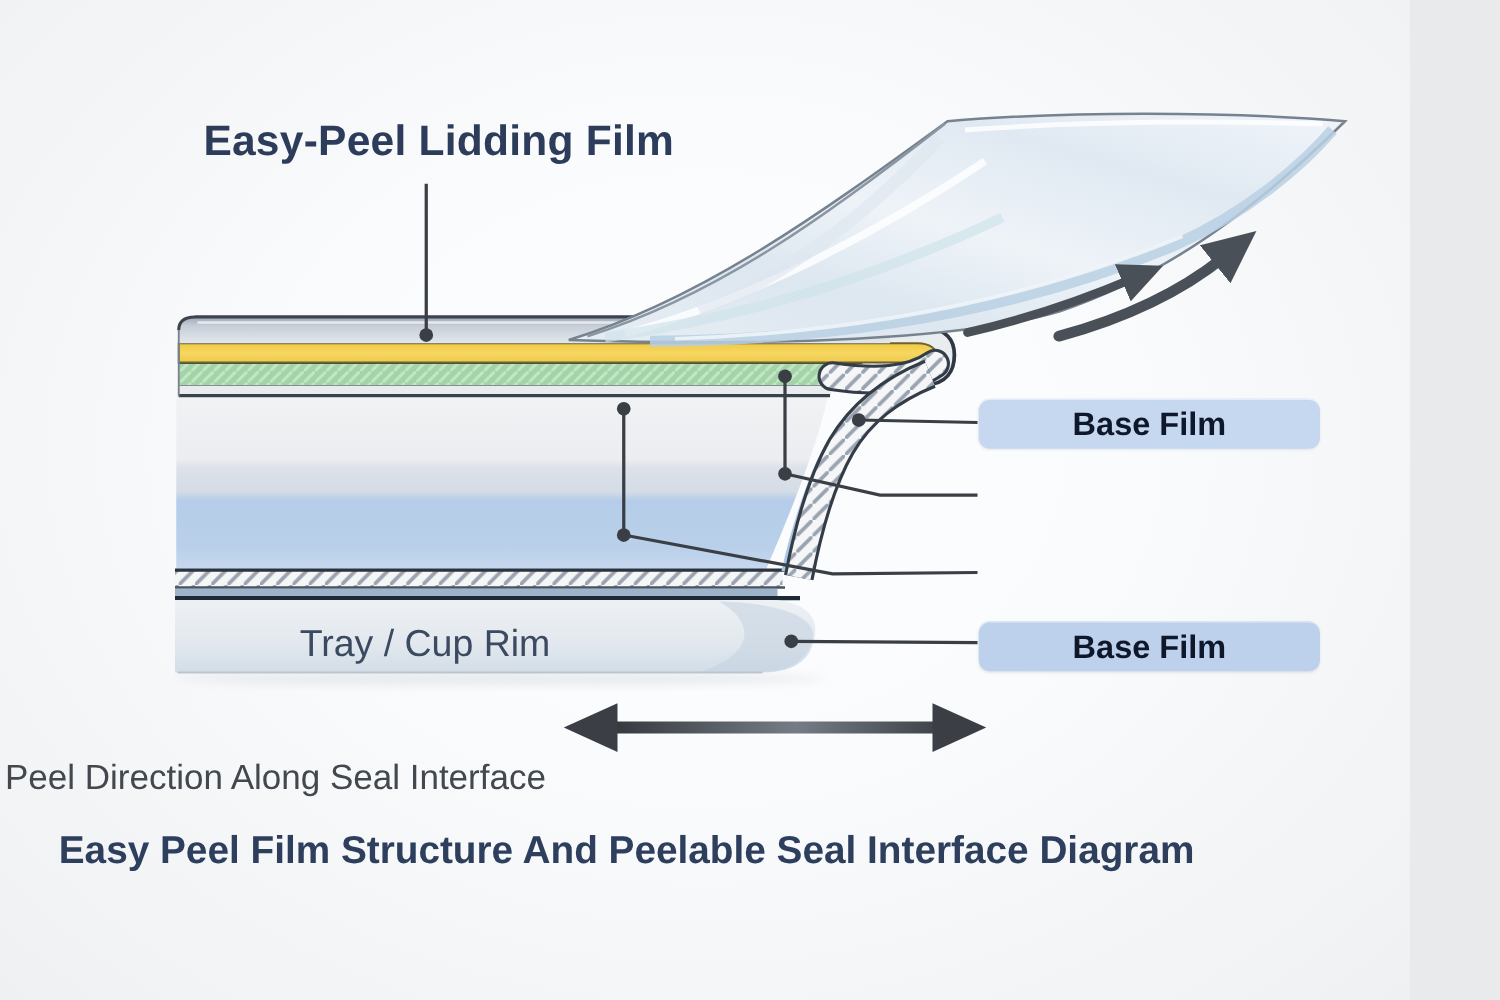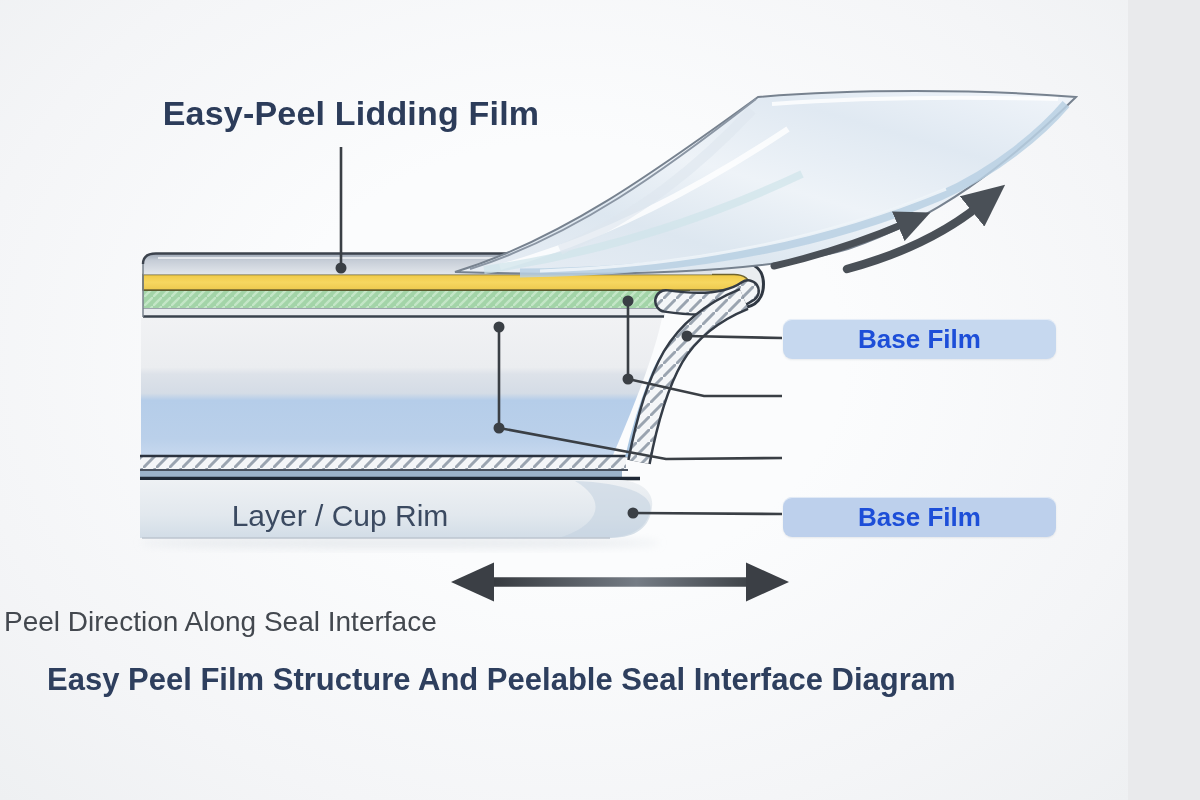--- a/index.html
+++ b/index.html
@@ -10,21 +10,21 @@
   }
   #art{position:absolute;left:0;top:0;width:1200px;height:800px;}
   .txt{position:absolute;color:#2c3c5a;white-space:nowrap;}
   .title{left:146px;top:94px;width:410px;text-align:center;font-size:34px;font-weight:700;letter-spacing:.2px;}
   .tray-label{left:190px;top:499px;width:300px;text-align:center;font-size:30px;font-weight:400;color:#3b4a61;}
   .peel-dir{left:4px;top:606px;width:1196px;text-align:left;font-size:28px;font-weight:400;color:#43484f;}
   .caption{left:0px;top:662px;width:1156px;font-size:31px;font-weight:700;color:#2e3f5e;margin-left:47px;}
   .label-box{
     position:absolute;left:783px;width:273px;height:40px;border-radius:9px;
     display:flex;align-items:center;justify-content:center;
-    font-size:26px;font-weight:700;color:#1d4ed8;
+    font-size:26px;font-weight:700;color:#0f172a;
     box-shadow:inset 0 1px 0 rgba(255,255,255,.55), 0 1px 2px rgba(80,95,115,.12);
   }
   #lb0{top:319px;} #lb1{top:377px;} #lb2{top:438px;} #lb3{top:497px;}
 </style>
 </head>
 <body>
 
 <div id="stage">
 
   <svg id="art" viewBox="0 0 1200 800" xmlns="http://www.w3.org/2000/svg">
@@ -150,19 +150,19 @@
     </g>
 
     <g>
       <path d="M474,582 H766" stroke="url(#shaftG)" stroke-width="9.5" fill="none"></path>
       <polygon points="451,582 494,562.5 494,601.5" fill="#3b3f45"></polygon>
       <polygon points="789,582 746,562.5 746,601.5" fill="#3b3f45"></polygon>
     </g>
   </svg>
 
   <div class="txt title">Easy-Peel Lidding Film</div>
-  <div class="txt tray-label">Layer / Cup Rim</div>
+  <div class="txt tray-label">Tray / Cup Rim</div>
   <div class="txt peel-dir">Peel Direction Along Seal Interface</div>
   <div class="txt caption">Easy Peel Film Structure And Peelable Seal Interface Diagram</div>
 
   <div class="label-box" id="lb0" style="background-color: rgb(198, 216, 239);">Base Film</div>
   <div class="label-box" id="lb3" style="background-color: rgb(189, 208, 236);">Base Film</div>
 </div>
 
 </body></html>

